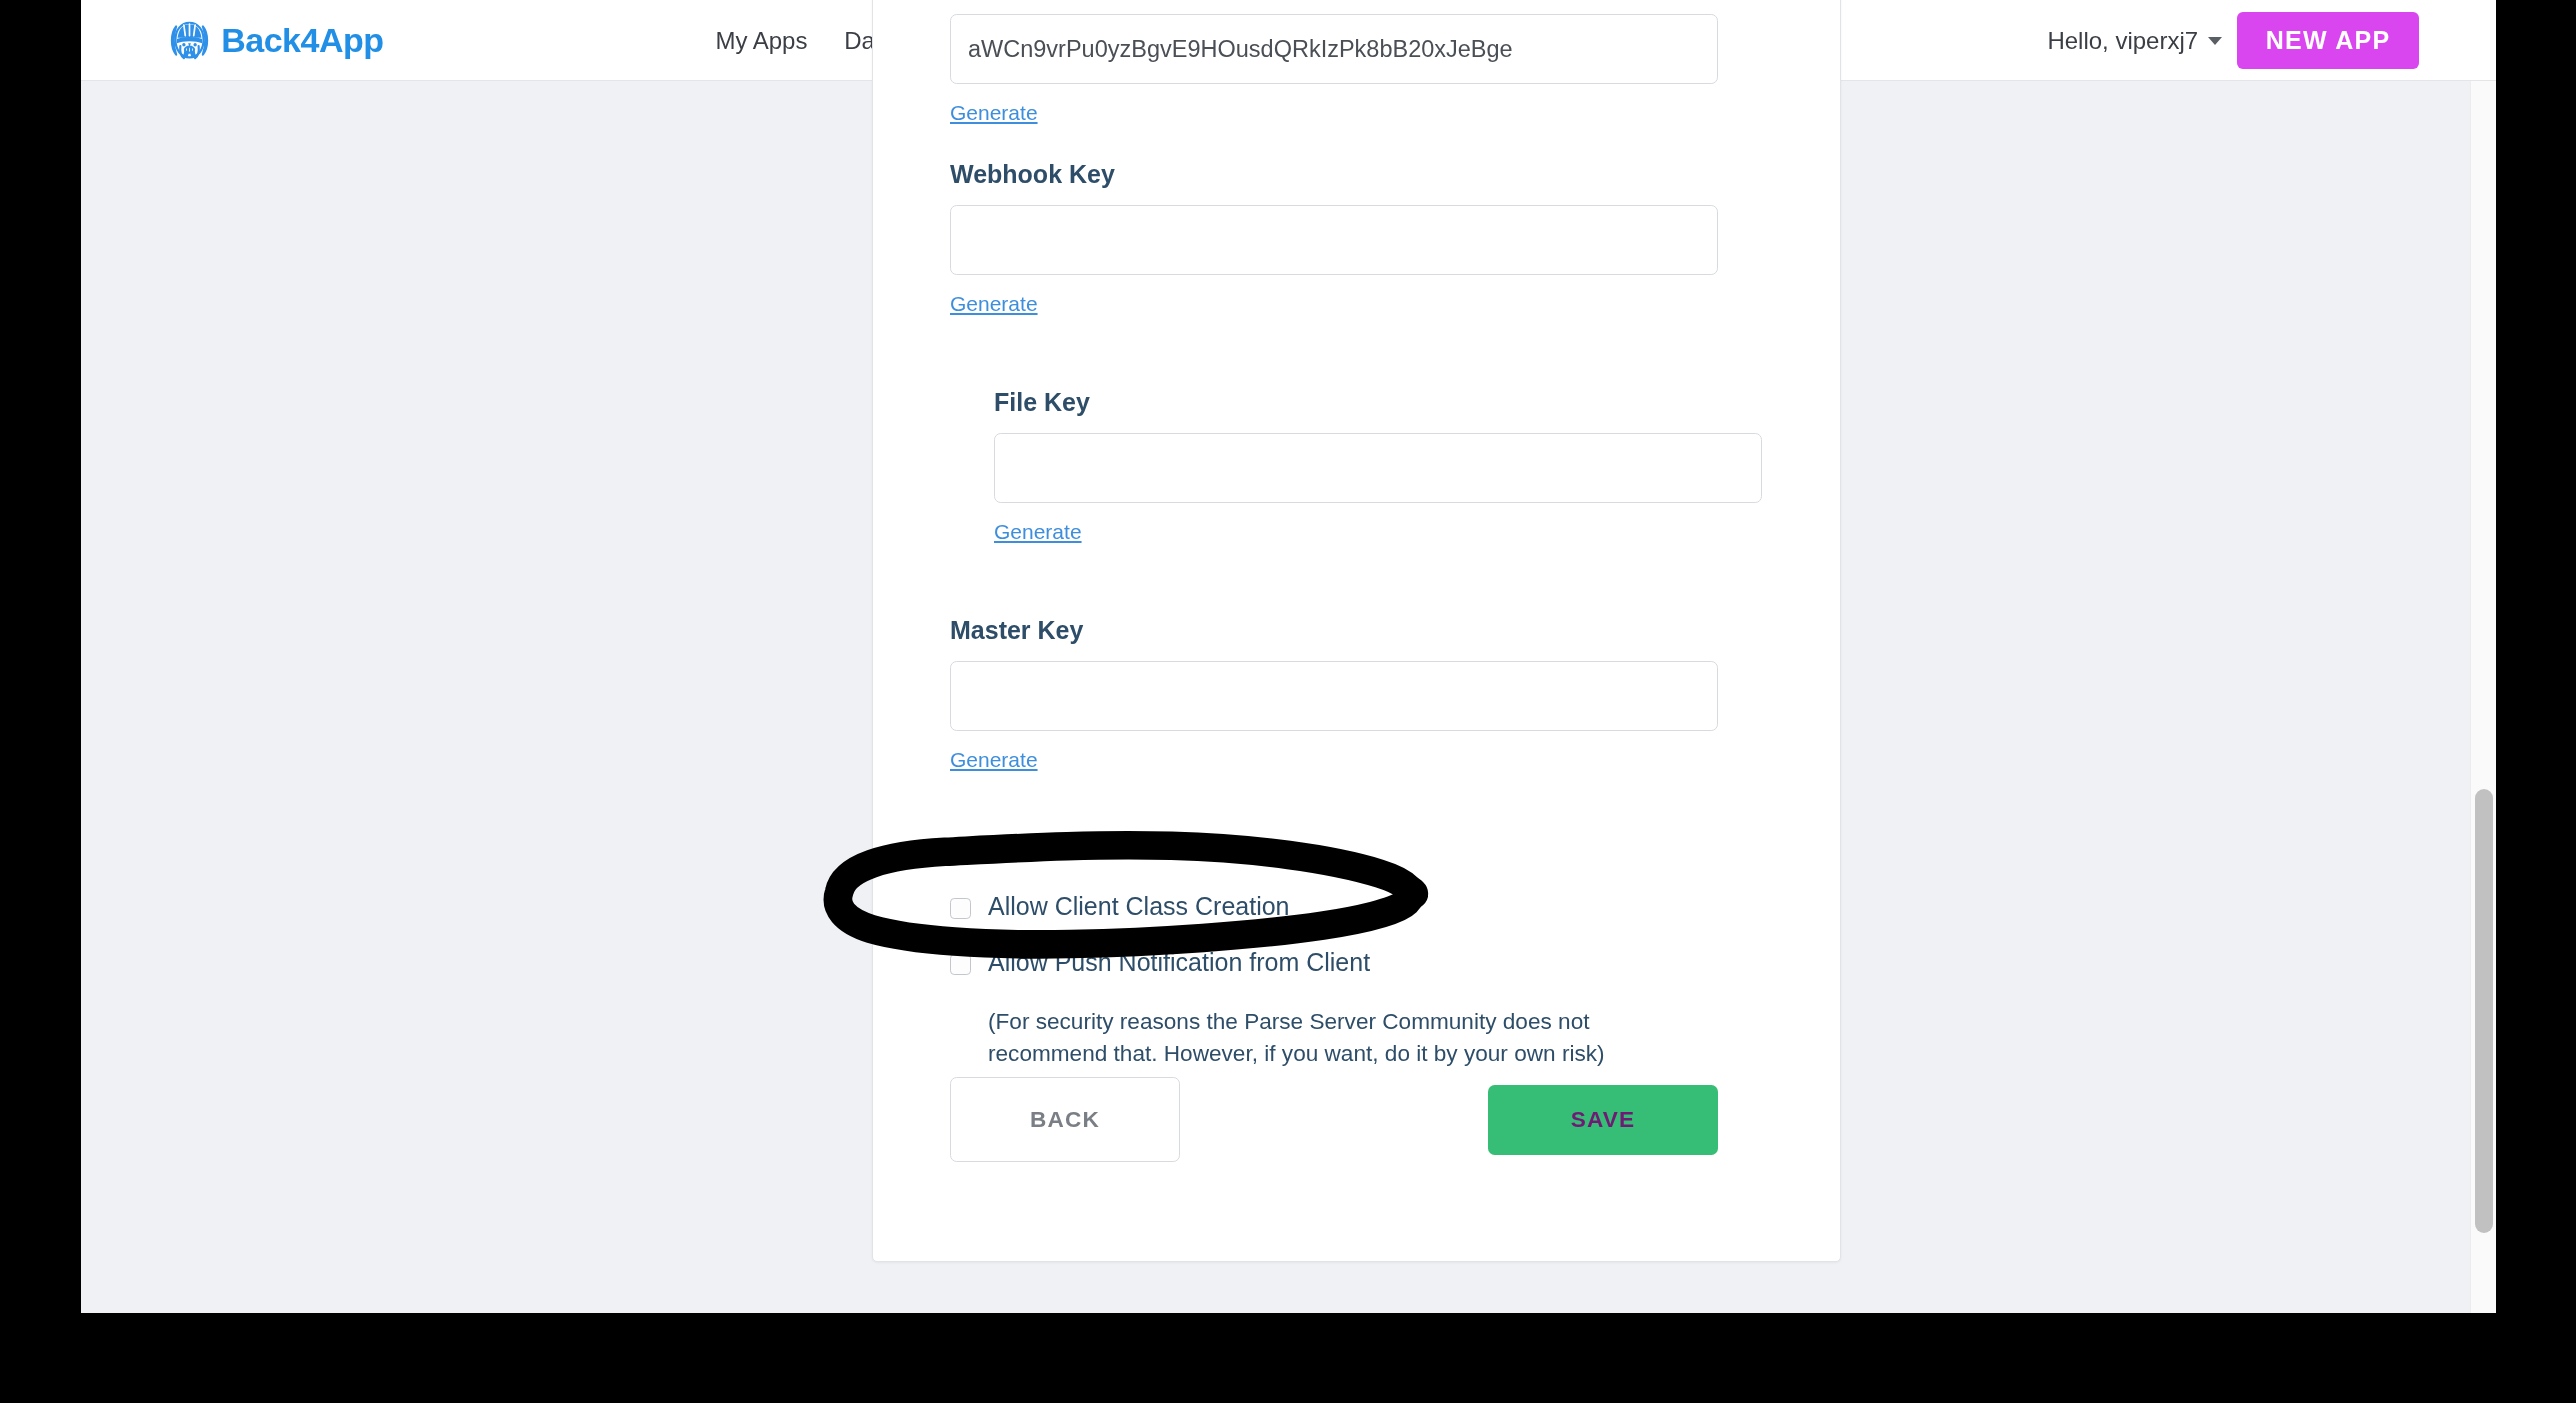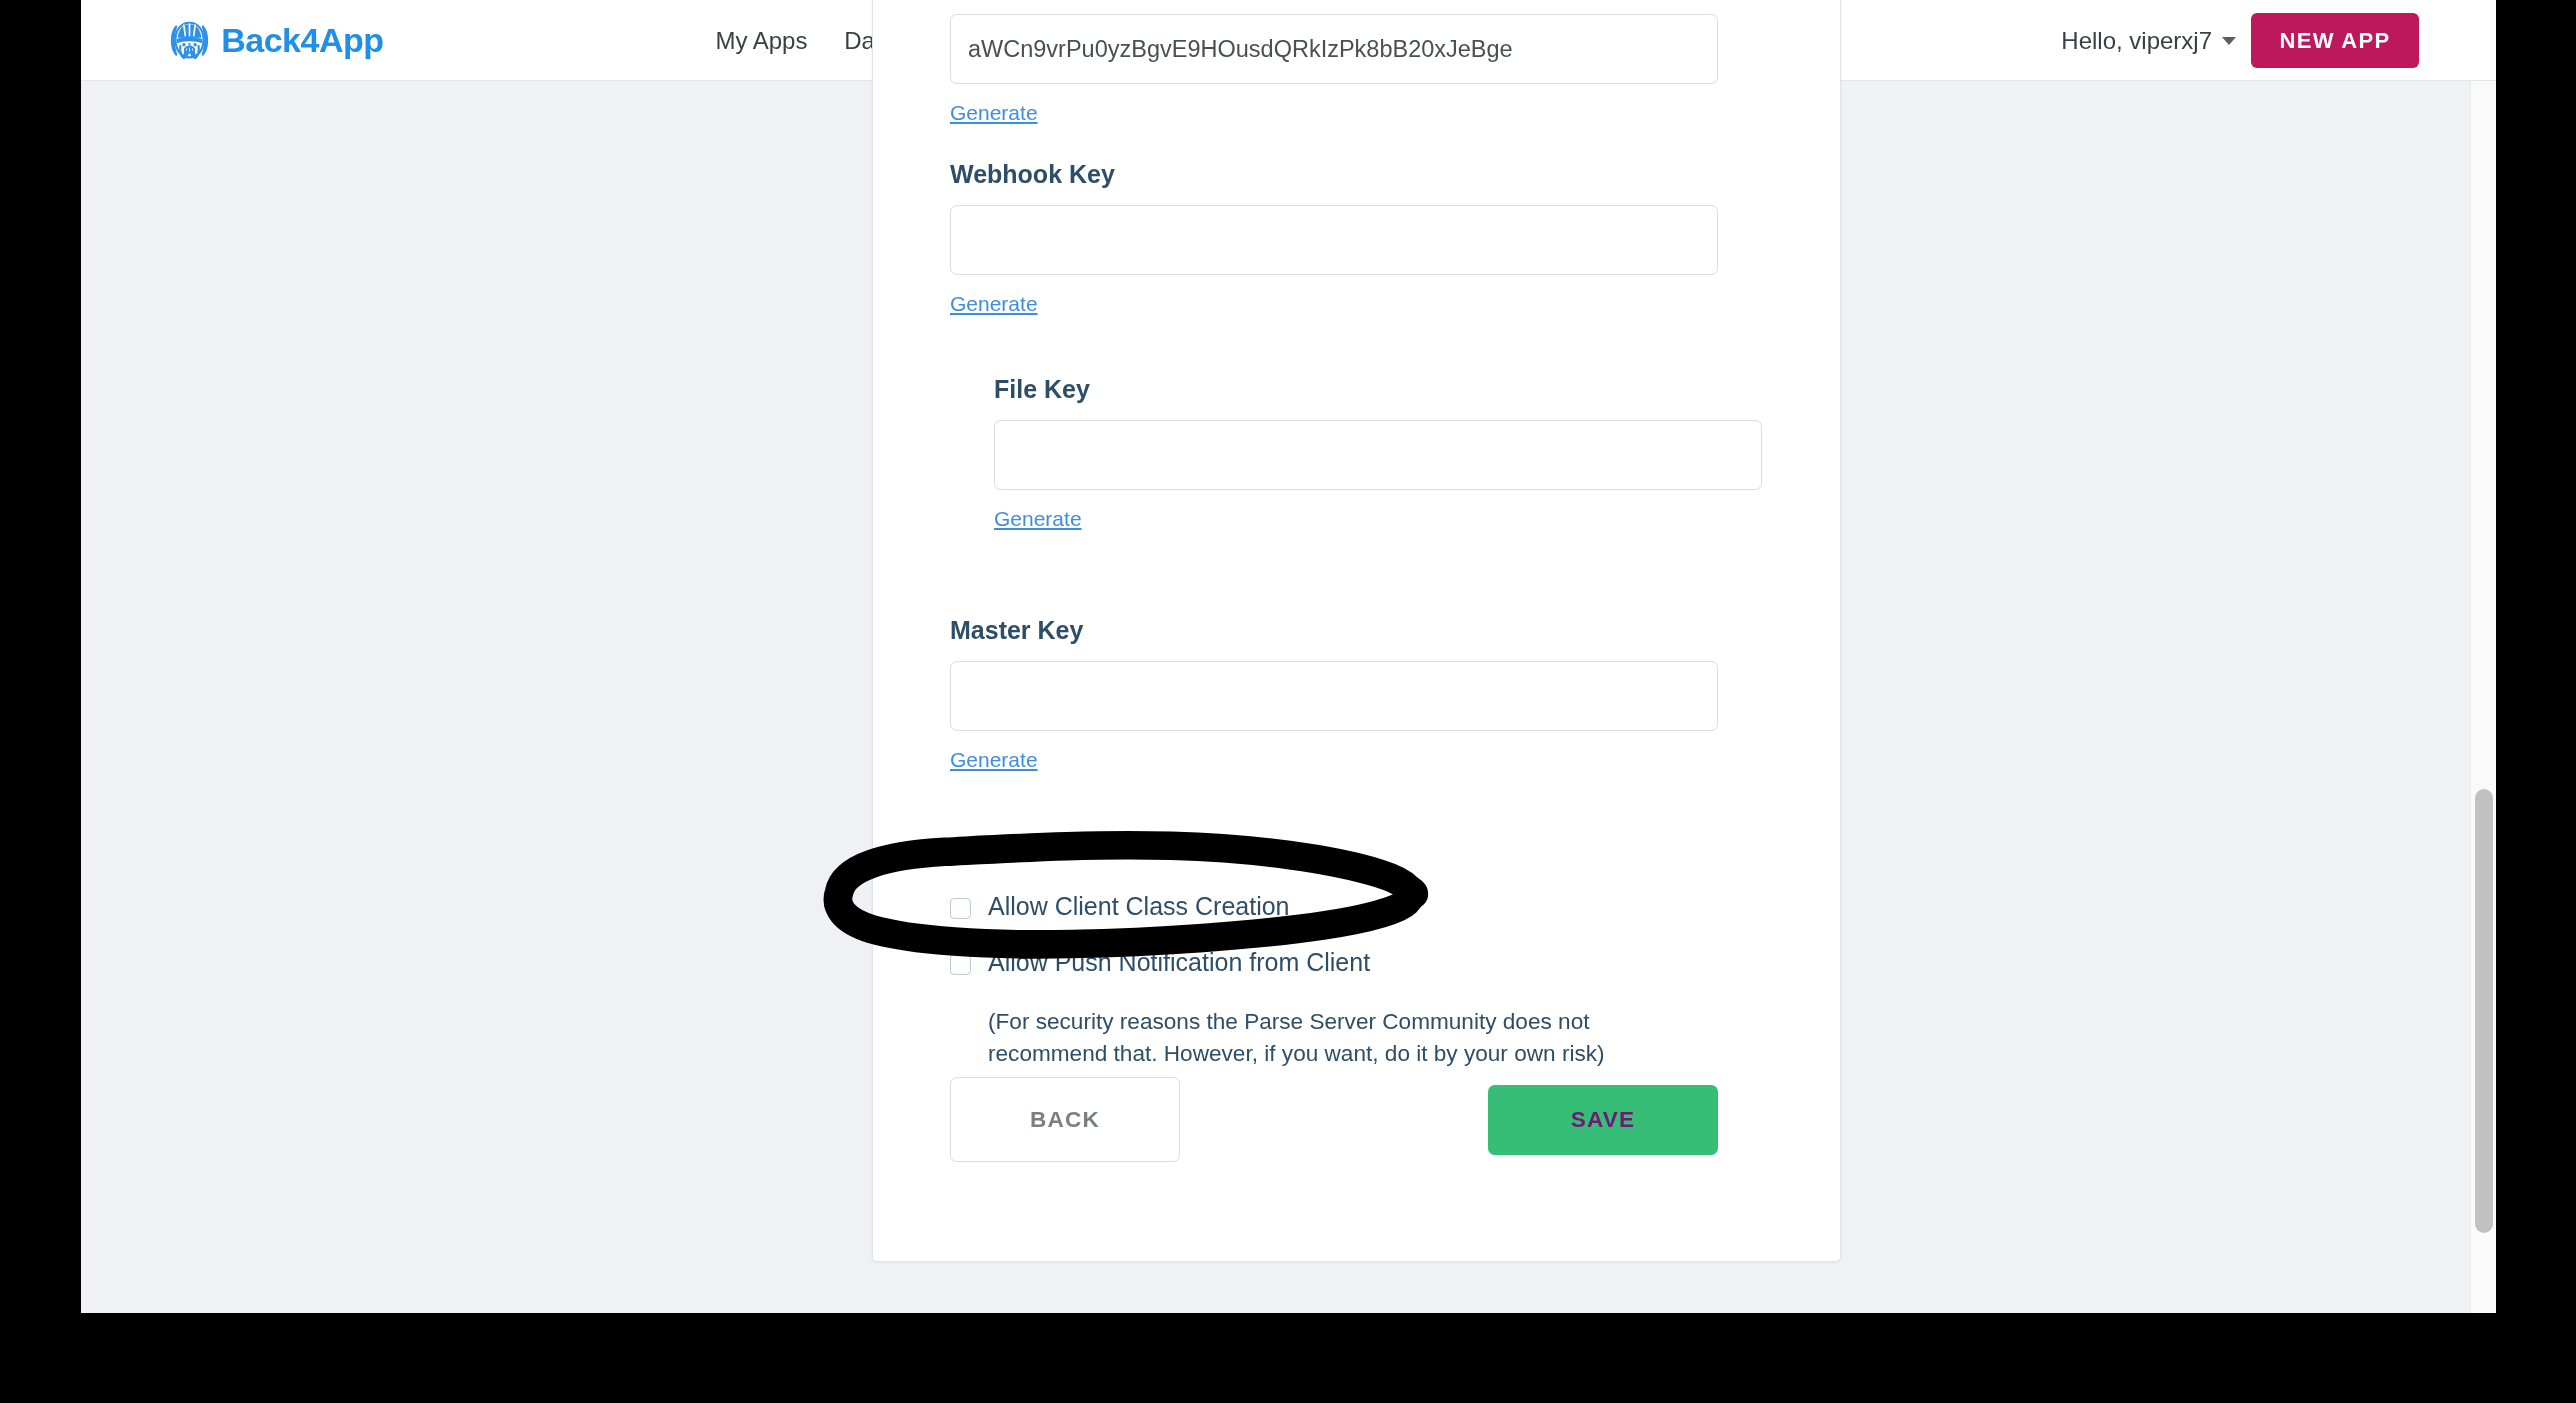--- a/index.html
+++ b/index.html
@@ -91,23 +91,23 @@
     line-height: 1;
   }
   .caret-down {
     width: 0; height: 0;
     border-left: 7.5px solid transparent;
     border-right: 7.5px solid transparent;
     border-top: 8.4px solid #5a5f66;
     display: block;
   }
   #new-app-button {
-    background: #be185d;
+    background: #d946ef;
     color: #ffffff;
-    font-size: 22px;
+    font-size: 25px;
     font-weight: bold;
     letter-spacing: 1.3px;
     border: none;
     border-radius: 5.9px;
     padding: 14.3px 28.5px;
     cursor: pointer;
     font-family: inherit;
     white-space: nowrap;
   }
 
@@ -314,21 +314,21 @@
       <input class="field-input" type="text" value="aWCn9vrPu0yzBgvE9HOusdQRkIzPk8bB20xJeBge" style="">
       <a class="generate-link" href="#">Generate</a>
     </div>
 
     <div class="field-block" style="top: 186px;">
       <div class="field-label">Webhook Key</div>
       <input class="field-input" type="text" value="" style="">
       <a class="generate-link" href="#">Generate</a>
     </div>
 
-    <div class="field-block" style="top: 401px; padding-left: 44px;">
+    <div class="field-block" style="top: 414px; padding-left: 44px;">
       <div class="field-label">File Key</div>
       <input class="field-input" type="text" value="" style="">
       <a class="generate-link" href="#">Generate</a>
     </div>
 
     <div class="field-block" style="top: 642px;">
       <div class="field-label">Master Key</div>
       <input class="field-input" type="text" value="" style="">
       <a class="generate-link" href="#">Generate</a>
     </div>

